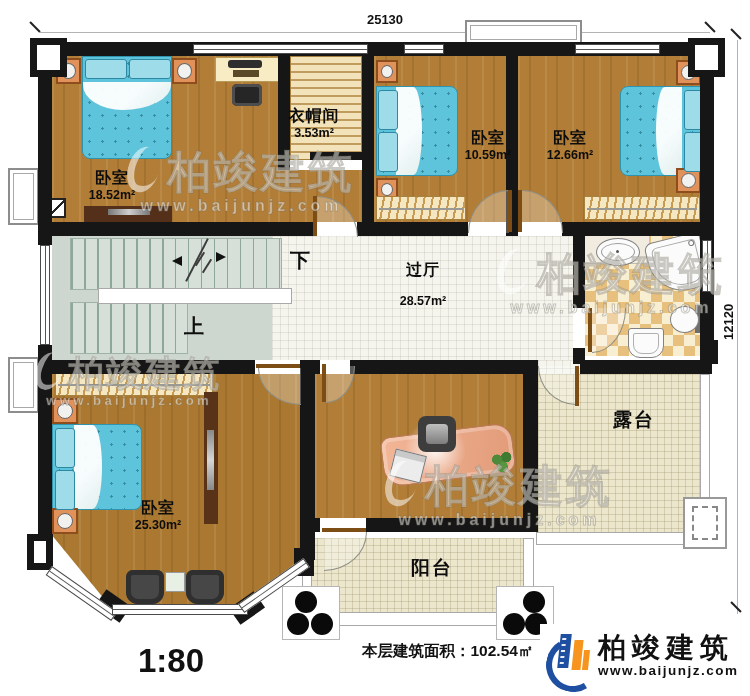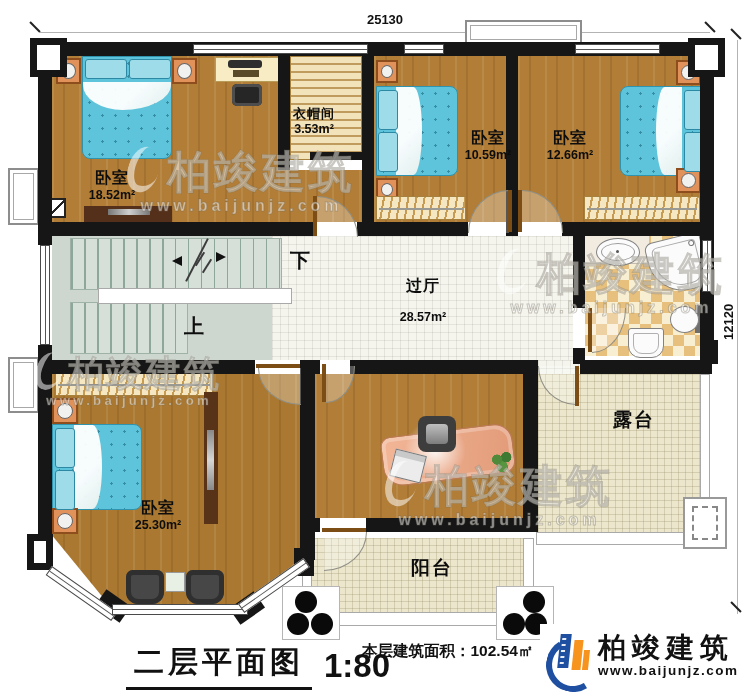--- a/index.html
+++ b/index.html
@@ -111,21 +111,21 @@
   <div class="a" style="left:232px;top:84px;width:30px;height:22px;background:#262626;border-radius:5px;box-shadow:inset 0 0 0 3px #4d4d4d;z-index:12;"></div>
   <div class="a" style="left:84px;top:206px;width:88px;height:16px;background:#54301a;z-index:12;"></div>
   <div class="a" style="left:108px;top:209px;width:42px;height:6px;background:linear-gradient(90deg,#777,#cfcfcf,#777);z-index:13;"></div>
   <div class="a" style="left:48px;top:198px;width:18px;height:20px;background:#fff;border:2px solid #222;background-image:linear-gradient(135deg,transparent 46%,#222 46% 54%,transparent 54%);z-index:12;"></div>
   <div class="lbl" style="left:60px;top:168px;width:104px;">
     <div class="rname">卧室</div>
     <div class="rarea">18.52m²</div>
   </div>
 
   <div class="lbl" style="left:268px;top:106px;width:92px;">
-    <div class="rname" style="font-size:13px;">衣帽间</div>
+    <div class="rname" style="font-size:16px;">衣帽间</div>
     <div class="rarea">3.53m²</div>
   </div>
 
   <div class="a bedbody" style="left:376px;top:86px;width:82px;height:90px;border-radius:0 8px 8px 0;"></div>
   <div class="pillow" style="left:378px;top:90px;width:18px;height:38px;"></div>
   <div class="pillow" style="left:378px;top:132px;width:18px;height:38px;"></div>
   <div class="sheet" style="left:396px;top:87px;width:26px;height:88px;border-radius:0 60% 60% 0/0 90% 90% 0;"></div>
   <div class="a nstand" style="left:376px;top:60px;width:22px;height:23px;"></div>
   <div class="a nstand" style="left:376px;top:178px;width:22px;height:23px;"></div>
   <div class="a wardrobe" style="left:376px;top:196px;width:90px;height:24px;"></div>
@@ -139,21 +139,21 @@
   <div class="pillow" style="left:684px;top:132px;width:18px;height:38px;"></div>
   <div class="sheet" style="left:656px;top:87px;width:26px;height:88px;border-radius:60% 0 0 60%/90% 0 0 90%;"></div>
   <div class="a nstand" style="left:676px;top:60px;width:25px;height:25px;"></div>
   <div class="a nstand" style="left:676px;top:168px;width:25px;height:25px;"></div>
   <div class="a wardrobe" style="left:584px;top:196px;width:116px;height:24px;"></div>
   <div class="lbl" style="left:524px;top:128px;width:92px;">
     <div class="rname">卧室</div>
     <div class="rarea">12.66m²</div>
   </div>
 
-  <div class="lbl" style="left:378px;top:276px;width:90px;">
+  <div class="lbl" style="left:378px;top:260px;width:90px;">
     <div class="rname">过厅</div>
     <div class="rarea" style="margin-top:14px;">28.57m²</div>
   </div>
 
   <div class="a" style="left:585px;top:236px;width:64px;height:28px;background:#f1ebe0;border-bottom:1px solid #c2bcae;z-index:13;"></div>
   <div class="fixt" style="left:596px;top:238px;width:42px;height:26px;border-radius:50%;">
       <div style="position:absolute;inset:4px;border:1px solid #9a9a9a;border-radius:50%;"></div>
       <div style="position:absolute;left:19px;top:11px;width:3px;height:3px;background:#555;border-radius:50%;"></div>
     </div>
   <div class="fixt" style="left:649px;top:237px;width:55px;height:53px;border-radius:8px 5px 16px 36px;transform:rotate(-14deg);">
@@ -273,21 +273,20 @@
   <div class="wm" style="left:36px;top:352px;transform:scale(.82);transform-origin:left top;">
     <div class="wm-name"><span class="wm-mark"></span><span>柏竣建筑</span></div>
     <div class="wm-url">www.baijunjz.com</div>
   </div>
   <div class="wm" style="left:386px;top:460px;">
     <div class="wm-name"><span class="wm-mark"></span><span>柏竣建筑</span></div>
     <div class="wm-url">www.baijunjz.com</div>
   </div>
 
   <div class="a" style="left:126px;top:642px;display:flex;align-items:center;z-index:70;">
-    <span style="font-size:30px;font-weight:600;letter-spacing:4px;border-bottom:3px solid #111;padding:0 8px 4px;">二层平面图</span>
     <span style="font-size:33px;font-weight:600;margin-left:12px;">1:80</span>
   </div>
   <div class="a" style="left:362px;top:640px;z-index:70;">
     <div class="ftr-label">本层建筑面积：102.54㎡</div>
   </div>
   <div class="a" style="left:540px;top:624px;display:flex;align-items:center;z-index:71;background:#fff;padding:2px 4px;">
     <div style="position:relative;width:48px;height:58px;">
       <div style="position:absolute;left:2px;top:12px;width:42px;height:42px;border:6px solid transparent;border-left-color:#1e4fa1;border-bottom-color:#1e4fa1;border-radius:50%;transform:rotate(14deg);"></div>
       <div style="position:absolute;left:15px;top:8px;width:11px;height:34px;background:#1e4fa1;transform:skewX(-6deg);background-image:repeating-linear-gradient(0deg,transparent 0 4px,rgba(255,255,255,.9) 4px 6px);background-size:4px 100%;background-repeat:repeat-y;background-position:2px 0;"></div>
       <div style="position:absolute;left:29px;top:14px;width:9px;height:30px;background:#f7941d;transform:skewX(-6deg);"></div>

